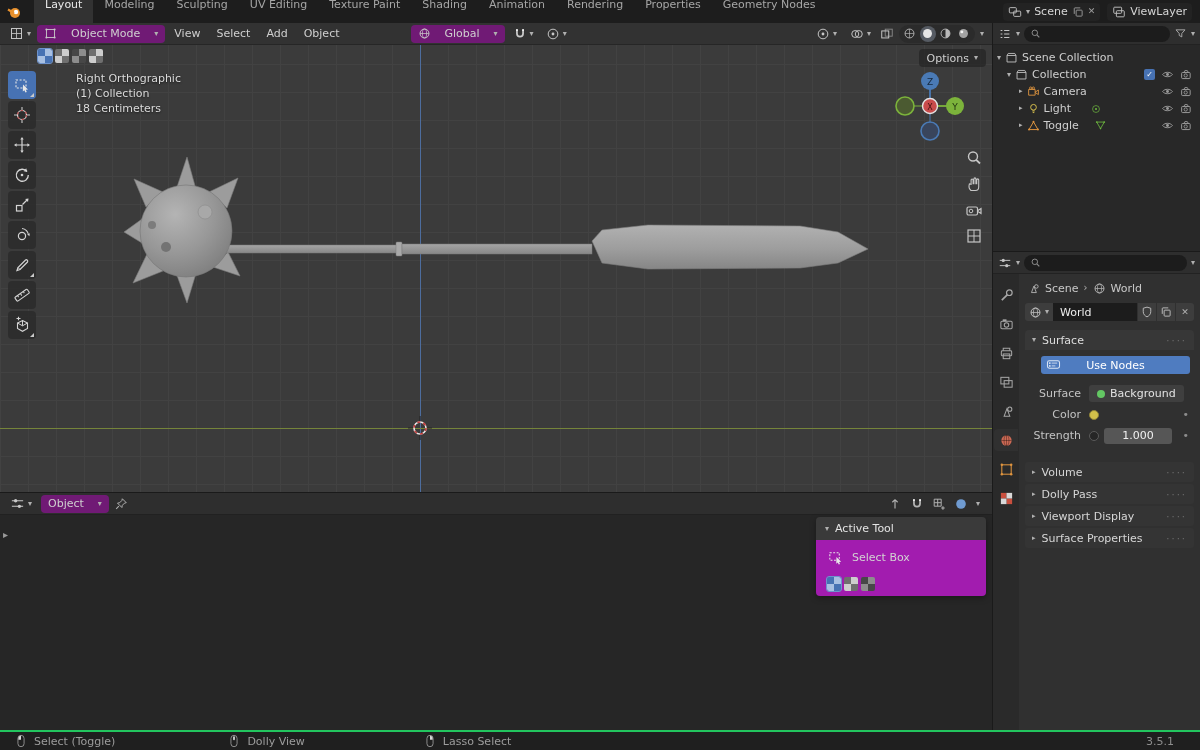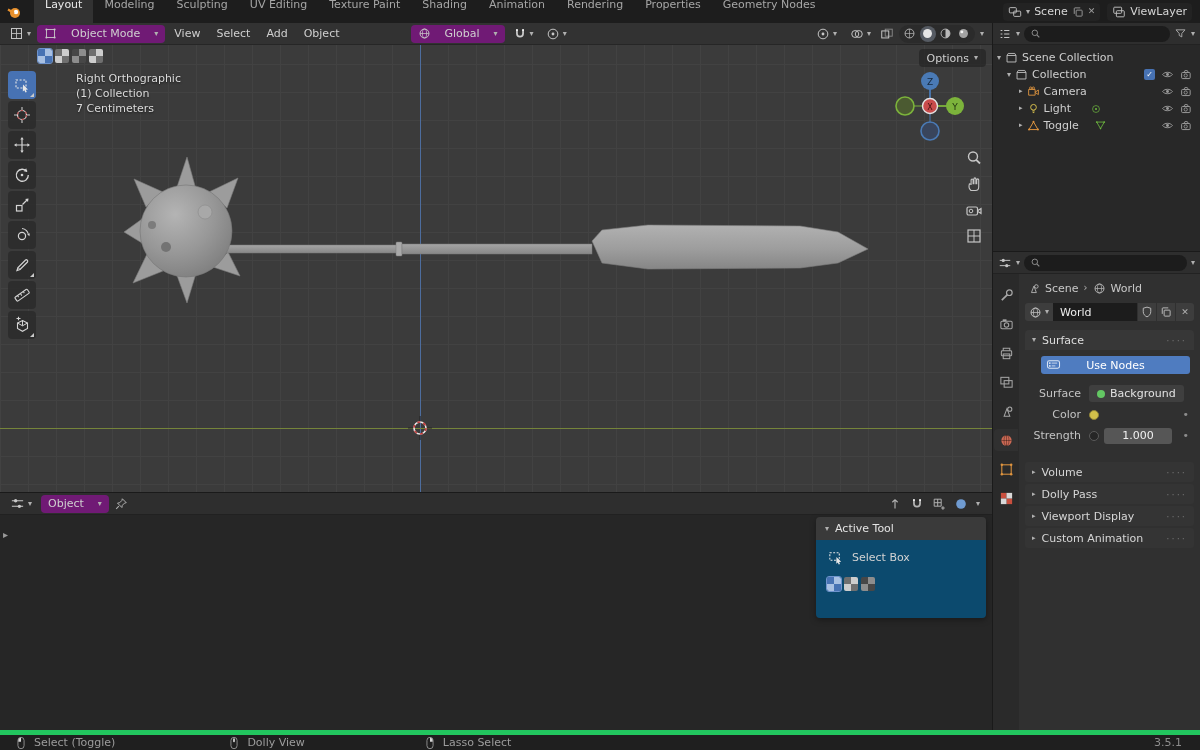--- a/index.html
+++ b/index.html
@@ -49,21 +49,21 @@
   #vp-nav{position:absolute;right:7px;top:102px;display:flex;flex-direction:column;gap:4px}
   .nav-btn{width:22px;height:22px;border-radius:11px;display:flex;align-items:center;justify-content:center}
   #mace{position:absolute;left:0;top:0;pointer-events:none}
   
   #bottom-editor{position:absolute;left:0;top:492px;width:992px;height:238px;background:#262626;border-top:1px solid #1a1a1a}
   .be-header{height:22px;background:#2e2e2e;display:flex;align-items:center;gap:5px;padding:0 6px;border-bottom:1px solid #212121}
   .be-right{margin-left:auto;display:flex;align-items:center;gap:8px;padding-right:6px}
   #be-expand{position:absolute;left:3px;top:36px;color:#9a9a9a;font-size:10px}
   #tool-panel{position:absolute;right:6px;top:24px;width:170px;box-shadow:0 2px 6px rgba(0,0,0,.35);border-radius:4px}
   .tp-header{background:#3a3a3a;border-radius:4px 4px 0 0;height:23px;display:flex;align-items:center;gap:6px;padding:0 9px;color:#e3e3e3}
-  .tp-body{background:#0c4a6e;border-radius:0 0 4px 4px;padding:9px 11px 27px}
+  .tp-body{background:#a21caf;border-radius:0 0 4px 4px;padding:9px 11px 5px}
   .tp-tool{display:flex;align-items:center;gap:8px;color:#d2d2d2}
   .tp-tiles{display:flex;gap:3px;margin-top:11px}
   
   #outliner{position:absolute;left:992px;top:23px;width:208px;height:228px;background:#282828;border-left:1px solid #1a1a1a}
   .panel-hd{height:22px;background:#2e2e2e;display:flex;align-items:center;gap:4px;padding:0 5px;border-bottom:1px solid #222}
   .search-pill{flex:1;height:16px;background:#1c1c1c;border-radius:8px;display:flex;align-items:center;padding:0 6px;gap:4px;min-width:0}
   .search-pill input{background:transparent;border:0;outline:0;color:#ddd;width:100%;font-size:10px}
   .ol-body{padding:4px 0}
   .ol-row{height:17px;display:flex;align-items:center;gap:4px;padding:0 4px;white-space:nowrap}
   .ol-right{margin-left:auto;display:flex;gap:6px;align-items:center;padding-right:3px}
@@ -87,23 +87,23 @@
   .use-nodes svg{position:absolute;left:5px;top:2px}
   .prop-row{display:flex;align-items:center;height:21px}
   .prop-label{width:62px;text-align:right;padding-right:8px;color:#c3c3c3;flex:none}
   .val-btn{background:#3f3f3f;border-radius:3px;height:17px;display:flex;align-items:center;gap:5px;padding:0 8px;color:#e2e2e2}
   .num-field{background:#565656;border-radius:3px;height:16px;width:68px;display:flex;align-items:center;justify-content:center;color:#f0f0f0}
   .socket{width:10px;height:10px;border-radius:50%;flex:none;margin-right:5px}
   .decorator{margin-left:auto;color:#8d8d8d;padding-right:3px}
   .collapsed-row{height:20px;background:#343434;display:flex;align-items:center;gap:6px;padding:0 7px;border-radius:3px;margin-bottom:2px;color:#d6d6d6}
   .collapsed-list{margin-top:8px}
   
-  #statusbar{position:absolute;left:0;top:730px;width:1200px;height:20px;background:#1f1f1f;border-top:5px solid #22c55e;display:flex;align-items:center;color:#9c9c9c}
+  #statusbar{position:absolute;left:0;top:730px;width:1200px;height:20px;background:#1f1f1f;border-top:2px solid #22c55e;display:flex;align-items:center;color:#9c9c9c}
   .sb-item{display:flex;align-items:center;gap:6px}
-  .sb-ver{margin-left:auto;margin-right:18px;color:#8d8d8d}
+  .sb-ver{margin-left:auto;margin-right:26px;color:#8d8d8d}
 </style>
 </head>
 <body>
 
 <svg width="0" height="0" style="position:absolute">
   <defs>
     <symbol id="i-eye" viewBox="0 0 16 16">
         <path d="M2 8c2.5-3.6 9.5-3.6 12 0-2.5 3.6-9.5 3.6-12 0Z" fill="none" stroke="currentColor" stroke-width="1.2"></path>
         <circle cx="8" cy="8" r="1.8" fill="currentColor"></circle>
       </symbol>
@@ -493,21 +493,21 @@
       <g>
         <path d="M420 371v6M420 389v6M408 383h6M426 383h6" stroke="#262626" stroke-width="1.2"></path>
         <circle cx="420" cy="383" r="6" fill="none" stroke="#e8e8e8" stroke-width="1.6"></circle>
         <circle cx="420" cy="383" r="6" fill="none" stroke="#c23b3b" stroke-width="1.6" stroke-dasharray="3.1 3.1"></circle>
       </g>
     </svg>
 
     <div id="vp-text">
       <div>Right Orthographic</div>
       <div>(1) Collection</div>
-      <div>7 Centimeters</div>
+      <div>18 Centimeters</div>
     </div>
 
     <div class="mode-tiles">
       <span class="tile t-blue sel"></span>
       <span class="tile t-grey"></span>
       <span class="tile t-dark"></span>
       <span class="tile t-grey"></span>
     </div>
 
     <div id="vp-options">
@@ -894,21 +894,21 @@
           <span>Dolly Pass</span>
           <span class="grip">····</span>
         </div>
         <div class="collapsed-row">
           <span class="chev sm">▸</span>
           <span>Viewport Display</span>
           <span class="grip">····</span>
         </div>
         <div class="collapsed-row">
           <span class="chev sm">▸</span>
-          <span>Custom Animation</span>
+          <span>Surface Properties</span>
           <span class="grip">····</span>
         </div>
       </div>
     </div>
   </div>
 
   <footer id="statusbar">
     <div class="sb-item" style="margin-left:14px">
       <svg width="14" height="14">
           <use href="#i-mouse-l"></use>

